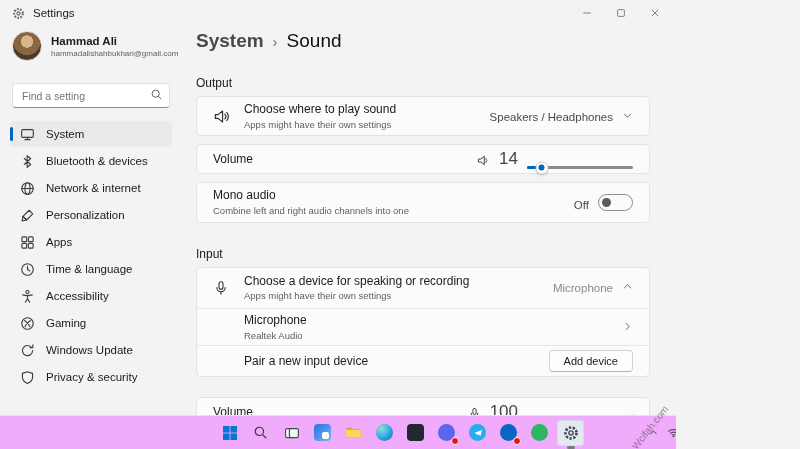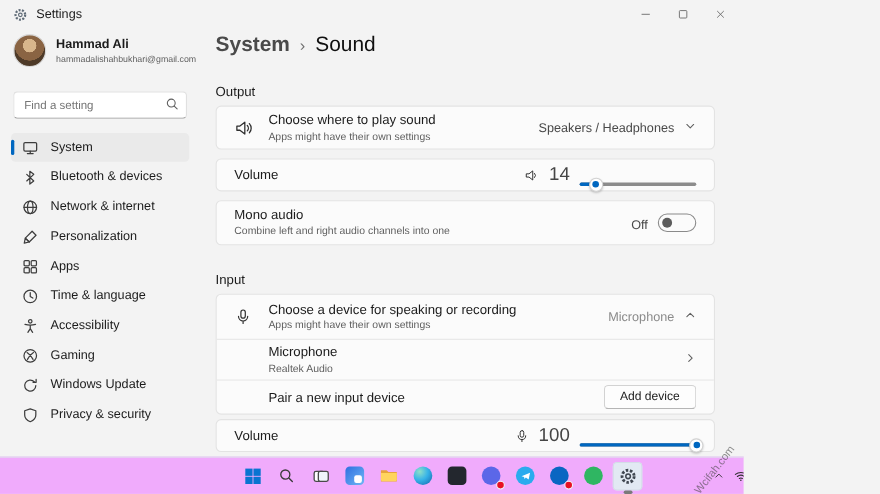--- a/index.html
+++ b/index.html
@@ -40,21 +40,21 @@
   
   .main{flex:1;padding:4px 26px 0 14px;overflow:hidden}
   .breadcrumb{display:flex;align-items:center;gap:9px;margin:0 0 6px;font-size:19px}
   .bc-parent{color:#4a4a4a;font-weight:600;cursor:pointer}
   .bc-sep{color:#707070;font-size:15px}
   .bc-current{font-weight:400;color:#0f0f0f}
   .sec-h{font-size:12px;font-weight:400;margin:24px 0 6px;color:#1b1b1b}
 
   .card{background:#fbfbfb;border:1px solid #e3e3e3;border-radius:5px;display:flex;align-items:center;padding:5px 16px;gap:13px;margin-bottom:8px;min-height:40px}
   .card.single{min-height:30px;padding:3px 16px}
-  .group{background:#fbfbfb;border:1px solid #e3e3e3;border-radius:5px;margin-bottom:4px;overflow:hidden}
+  .group{background:#fbfbfb;border:1px solid #e3e3e3;border-radius:5px;margin-bottom:20px;overflow:hidden}
   .grow{display:flex;align-items:center;padding:4px 16px;gap:13px;min-height:40px}
   .grow+.grow{border-top:1px solid #e7e7e7}
   .grow.indent{padding-left:47px;min-height:36px}
   .grow.indent.short{min-height:30px}
 
   .cicon{width:18px;flex:none;display:flex}
   .cicon svg,.mini svg{stroke:#2f2f2f;fill:none;stroke-width:1.1;stroke-linecap:round;stroke-linejoin:round}
   .ctext{flex:1;min-width:0}
   .ctitle{font-size:12px;color:#1b1b1b;line-height:1.3}
   .csub{font-size:9.5px;color:#5f5f5f;margin-top:1px;line-height:1.25}

